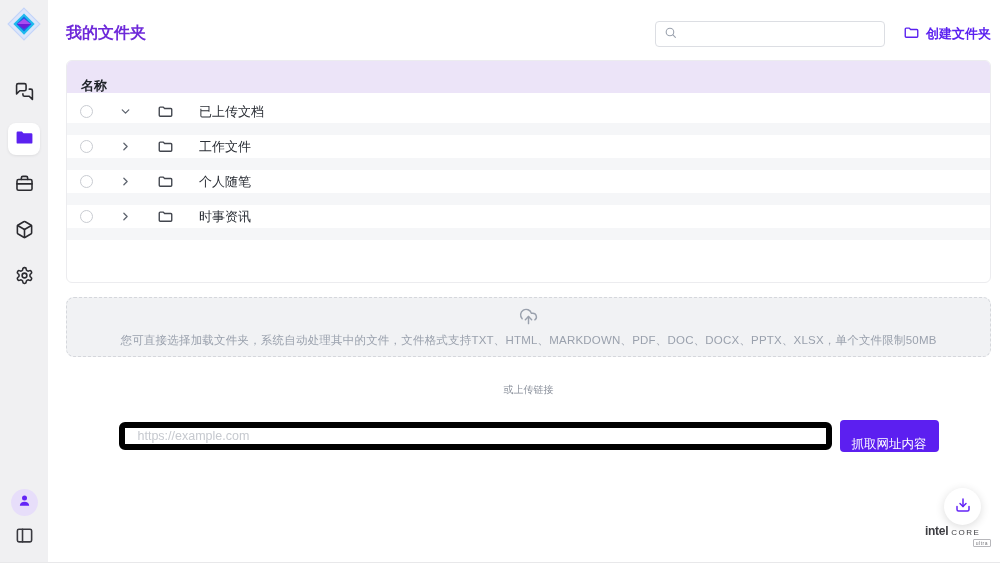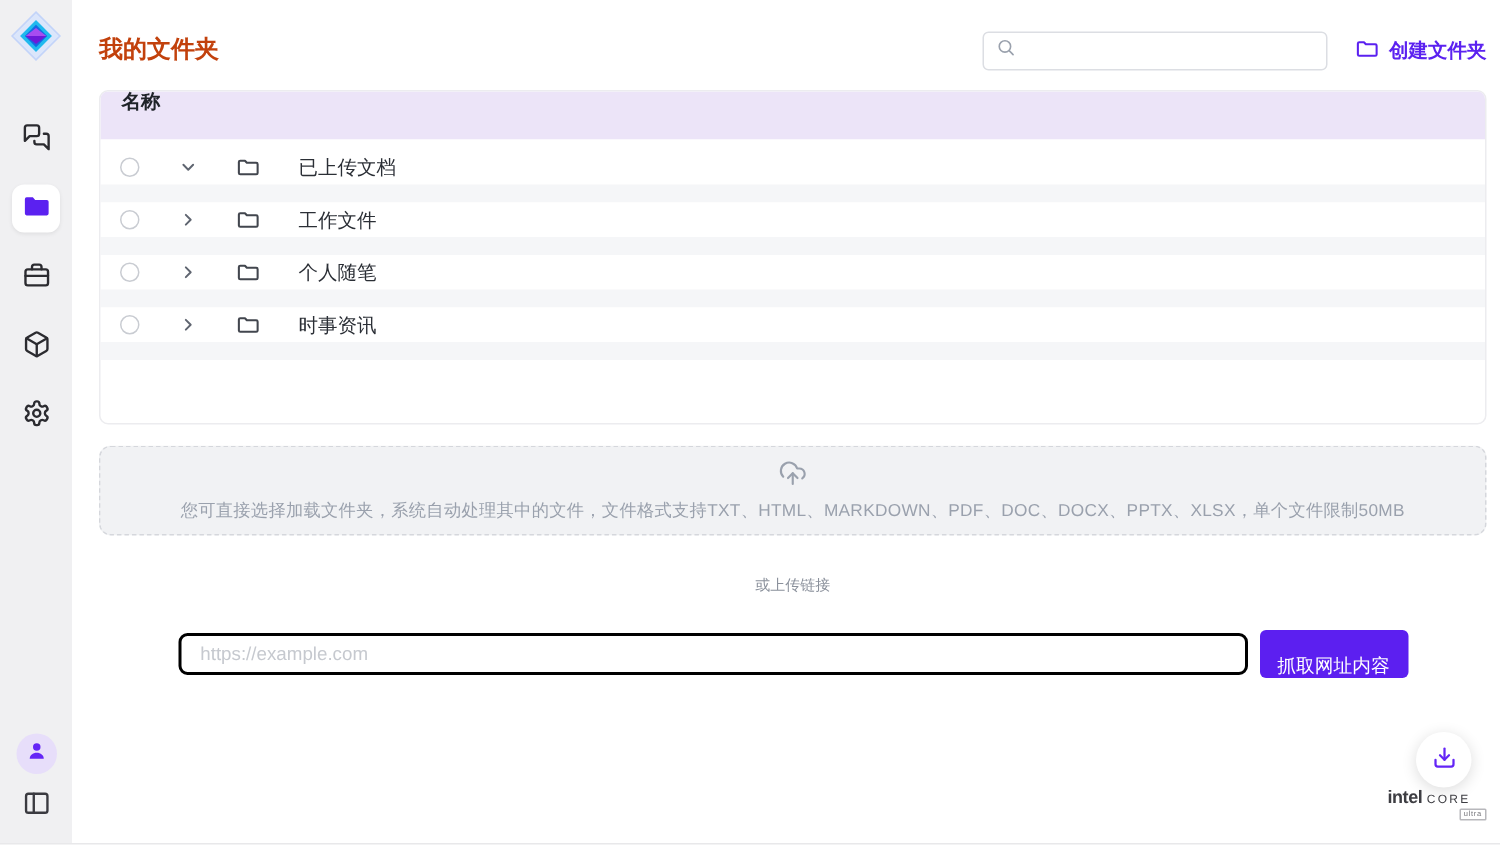--- a/index.html
+++ b/index.html
@@ -20,36 +20,36 @@
   .avatar { width:27px; height:27px; border-radius:50%; background:#e7defa; display:flex;
             align-items:center; justify-content:center; color:#6425f6; margin-bottom:10px; }
   .avatar svg { width:15px; height:15px; }
   .panel-btn { background:none; border:none; color:#3a3a40; margin-bottom:14px; cursor:pointer; }
   .panel-btn svg { width:19px; height:19px; }
 
   
   .main { position:absolute; left:48px; top:0; right:0; bottom:0; padding:20px 9px 0 18px; }
 
   .topbar { display:flex; align-items:center; height:27px; }
-  .page-title { font-size:16px; font-weight:bold; color:#c2410c; }
+  .page-title { font-size:16px; font-weight:bold; color:#6d28d9; }
   .flex1 { flex:1; }
   .searchbox { width:230px; height:26px; border:1px solid #dcdee3; border-radius:4px;
                background:#fff; display:flex; align-items:center; padding:0 8px; gap:6px; }
   .searchbox svg { width:13px; height:13px; color:#9aa1ad; flex:none; }
   .searchbox input { border:none; outline:none; flex:1; font-size:12px; min-width:0;
                      font-family:inherit; color:#333; background:transparent; }
   .create-btn { margin-left:19px; display:flex; gap:7px; background:none;
                 border:none; color:#5b21f0; font-size:13px; font-weight:bold; cursor:pointer;
                 font-family:inherit; }
   .create-btn svg { width:15px; height:15px; }
 
   
   .table-card { margin-top:13px; height:223px; border:1px solid #ececef; border-radius:6px;
                 overflow:hidden; background:#fff; }
-  .table-head { height:28px; background:#ece4f8; display:flex; align-items:flex-end;
+  .table-head { height:28px; background:#ece4f8; display:flex; align-items:flex-start;
                 padding:16px 14px; font-size:13px; font-weight:bold; color:#1f2329; }
   .head-gap { height:7px; background:#fff; }
   .frow { height:23px; display:flex; align-items:center; padding:0 13px; gap:26px;
           font-size:13px; color:#2b2f36; background:#fff; cursor:pointer; }
   .frow-sep { height:12px; background:#f5f6f8; }
   .rowcheck { width:13px; height:13px; border:1px solid #c9ccd2; border-radius:50%;
               background:#fff; flex:none; }
   .chev { width:13px; height:13px; color:#5f6570; flex:none; }
   .chev.down { transform:rotate(90deg); }
   .row-folder { width:15px; height:15px; color:#42464e; flex:none; }
@@ -57,21 +57,21 @@
   
   .dropzone { margin-top:14px; height:60px; background:#f1f2f4; border:1px dashed #d5d7dc;
               border-radius:8px; display:flex; flex-direction:column; align-items:center;
               justify-content:center; gap:3px; cursor:pointer; }
   .dropzone svg { width:19px; height:19px; color:#9aa1ad; }
   .drop-hint { font-size:11.5px; color:#9aa1ad; letter-spacing:.2px; }
 
   .or-label { margin-top:26px; text-align:center; font-size:10px; color:#8b919c; }
 
   .url-row { margin-top:23px; display:flex; justify-content:center; align-items:center; gap:8px; }
-  .url-input { width:713px; height:28px; border:2px solid #000000; border-radius:6px;
+  .url-input { width:713px; height:28px; border:6px solid #000000; border-radius:6px;
                padding:0 13px; font-size:12.5px; color:#333; outline:none; font-family:inherit; }
   .url-input::placeholder { color:#c6c9cf; }
   .fetch-btn { height:27px; padding:16px 12px; background:#5c1ff0; color:#fff; border:none;
                border-radius:4px; font-size:12.5px; cursor:pointer; font-family:inherit; }
 
   
   .fab { position:absolute; right:19px; bottom:37px; width:37px; height:37px; border-radius:50%;
          background:#fff; border:none; box-shadow:0 2px 10px rgba(0,0,0,.14); display:flex;
          align-items:center; justify-content:center; color:#6425f6; cursor:pointer; }
   .fab svg { width:18px; height:18px; }

